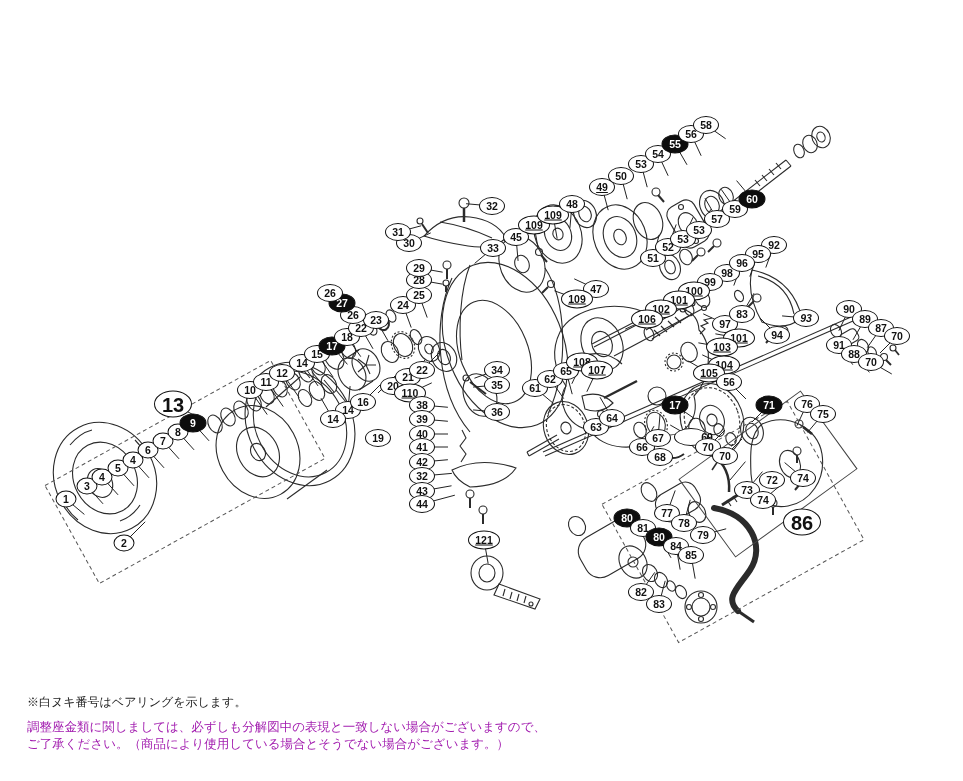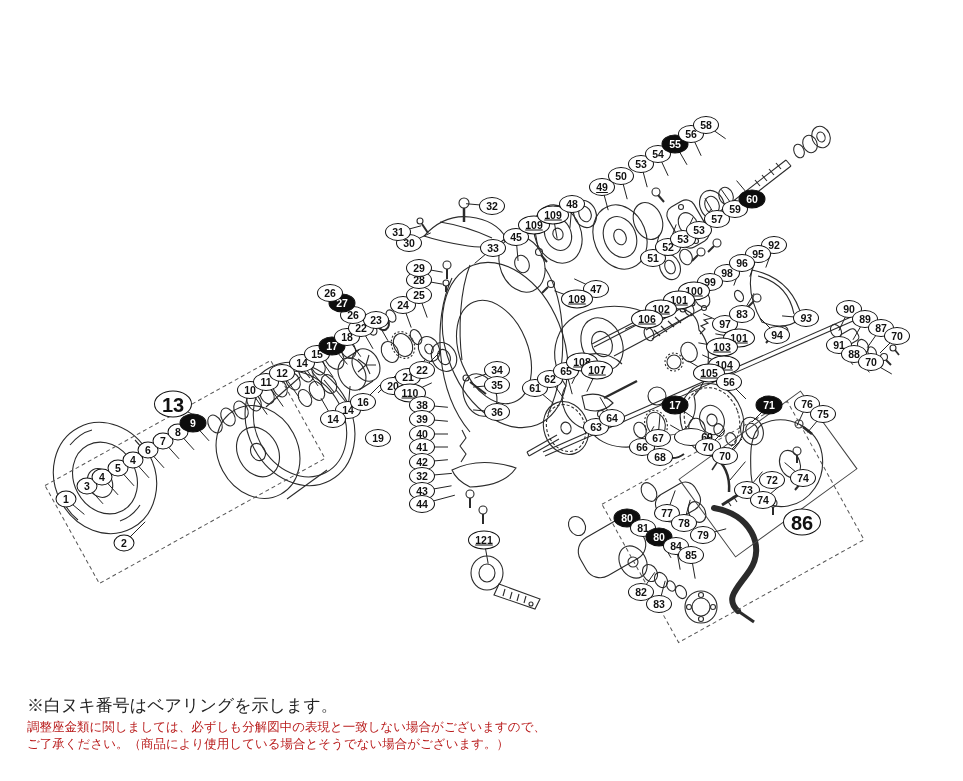--- a/index.html
+++ b/index.html
@@ -13,22 +13,22 @@
   .co{position:absolute;transform:translate(-50%,-50%);display:flex;align-items:center;
       justify-content:center;border-radius:50%;box-sizing:border-box;
       font-weight:bold;font-size:10.5px;line-height:1;}
   .co-w{background:#fff;border:1.5px solid #111;color:#111;}
   .co-b{background:#0d0d0d;border:1.5px solid #0d0d0d;color:#fff;}
   .d1{width:21px;height:17px;}
   .d2{width:26px;height:18px;}
   .d3{width:32px;height:19px;text-decoration:underline;}
   .co-b.d1,.co-b.d2{width:27px;height:19px;}
   .co-L{width:38px;height:27px;font-size:20px;}
-  #note1{position:absolute;left:27px;top:694px;font-size:17px;color:#222;}
-  #note23{position:absolute;left:27px;top:719px;font-size:12.5px;line-height:17px;color:#b91c1c;
+  #note1{position:absolute;left:27px;top:694px;font-size:12px;color:#222;}
+  #note23{position:absolute;left:27px;top:719px;font-size:12.5px;line-height:17px;color:#a21caf;
           white-space:pre-line;}
 </style>
 </head>
 <body>
 
 <div id="page">
 
   <svg id="sketch" width="963" height="781" viewBox="0 0 963 781">
     <g stroke="#2b2b2b" stroke-width="1.1" fill="none">
 

